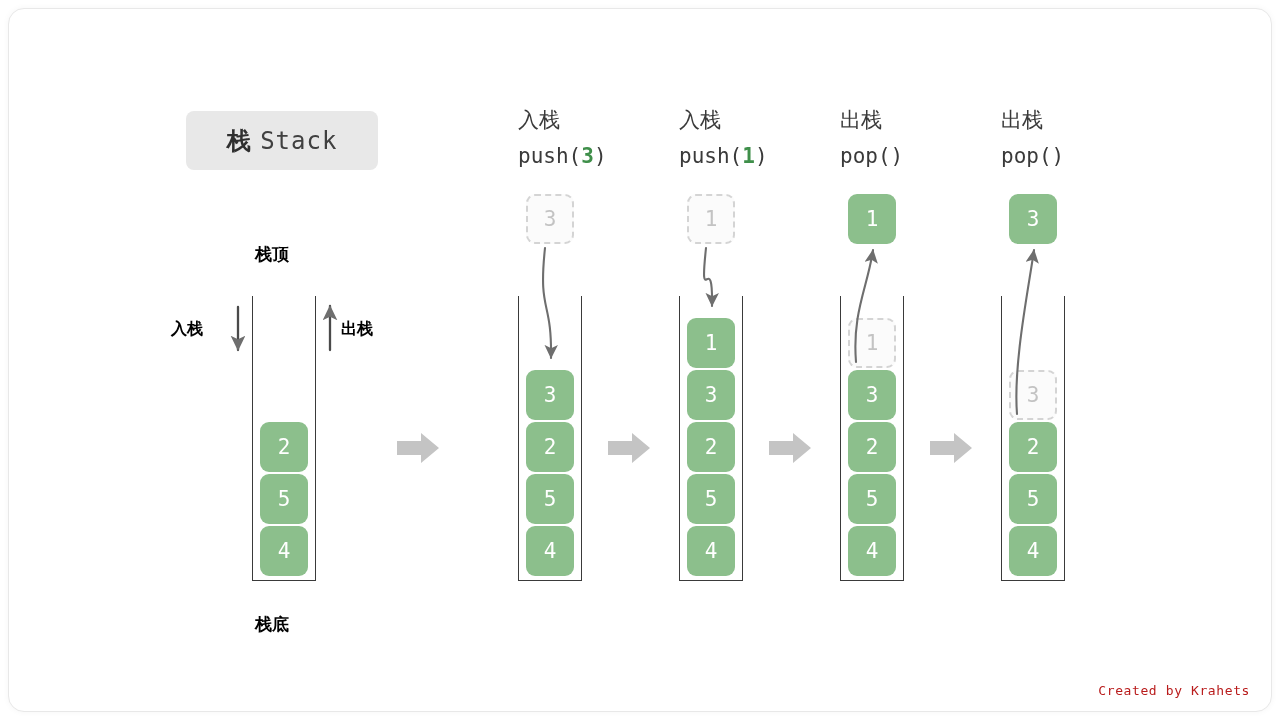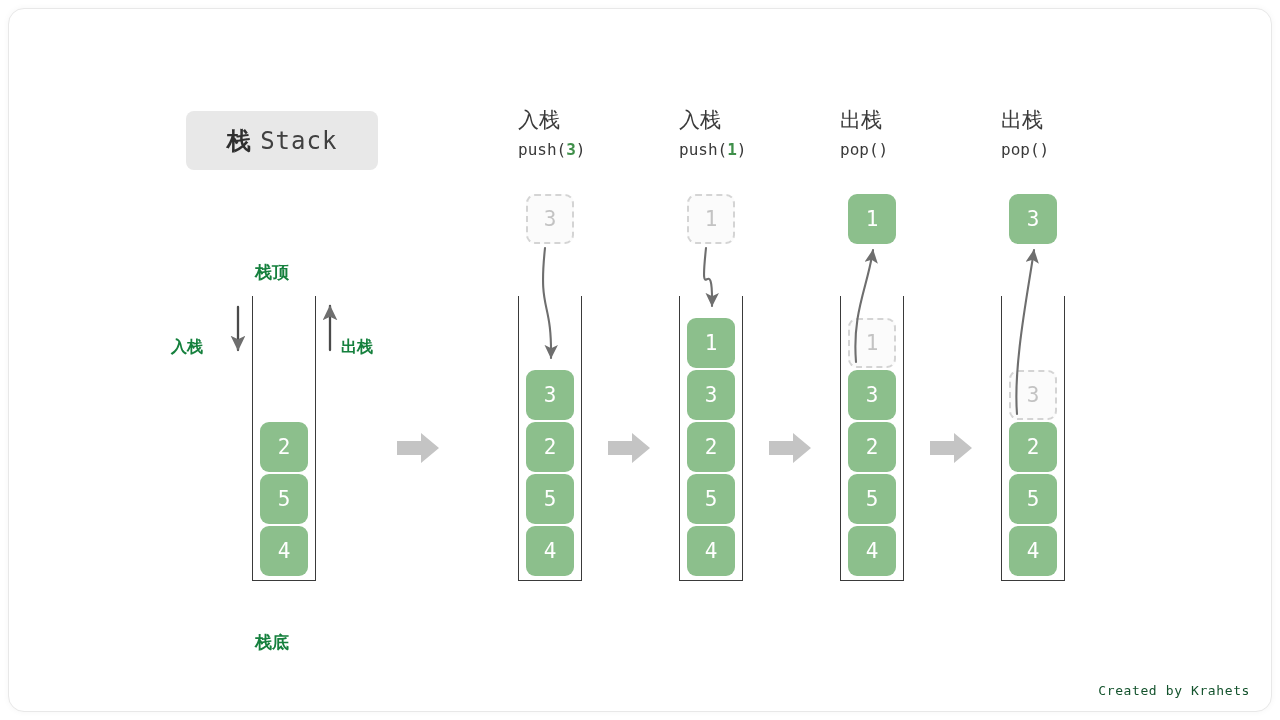--- a/index.html
+++ b/index.html
@@ -54,23 +54,22 @@
     font-size: 24px;
     font-weight: 400;
     color: #404040;
     letter-spacing: 1px;
   }
 
   
   .cn-bold {
     font-family: "DejaVu Sans", sans-serif;
     font-weight: 700;
-    color: #15803d;
+    color: #000000;
     white-space: nowrap;
-    margin-top: 18px;
   }
 
   .label-top {
     position: absolute;
     left: 255px;
     top: 243px;
     font-size: 17px;
   }
   .label-bottom {
     position: absolute;
@@ -101,23 +100,24 @@
     display: block;
     font-family: "DejaVu Sans", sans-serif;
     font-size: 21px;
     font-weight: 400;
     color: #3a3a3a;
     line-height: 28px;
   }
   .col-head .hfn {
     display: block;
     font-family: "DejaVu Sans Mono", "Liberation Mono", monospace;
-    font-size: 16px;
+    font-size: 21px;
     color: #3a3a3a;
     line-height: 32px;
+    margin-top: 6px;
   }
   .arg { color: #3f8f4a; font-weight: 700; }
 
   
   .stack {
     position: absolute;
     width: 64px;
   }
   .stack .wall-l,
   .stack .wall-r {
@@ -165,21 +165,21 @@
     width: 42px;
     height: 34px;
   }
 
   .credit {
     position: absolute;
     right: 30px;
     bottom: 22px;
     font-family: "DejaVu Sans Mono", "Liberation Mono", monospace;
     font-size: 13px;
-    color: #14532d;
+    color: #b91c1c;
     letter-spacing: 0.6px;
   }
 
   svg.overlay {
     position: absolute;
     left: 0; top: 0;
     width: 1280px;
     height: 720px;
     pointer-events: none;
   }

